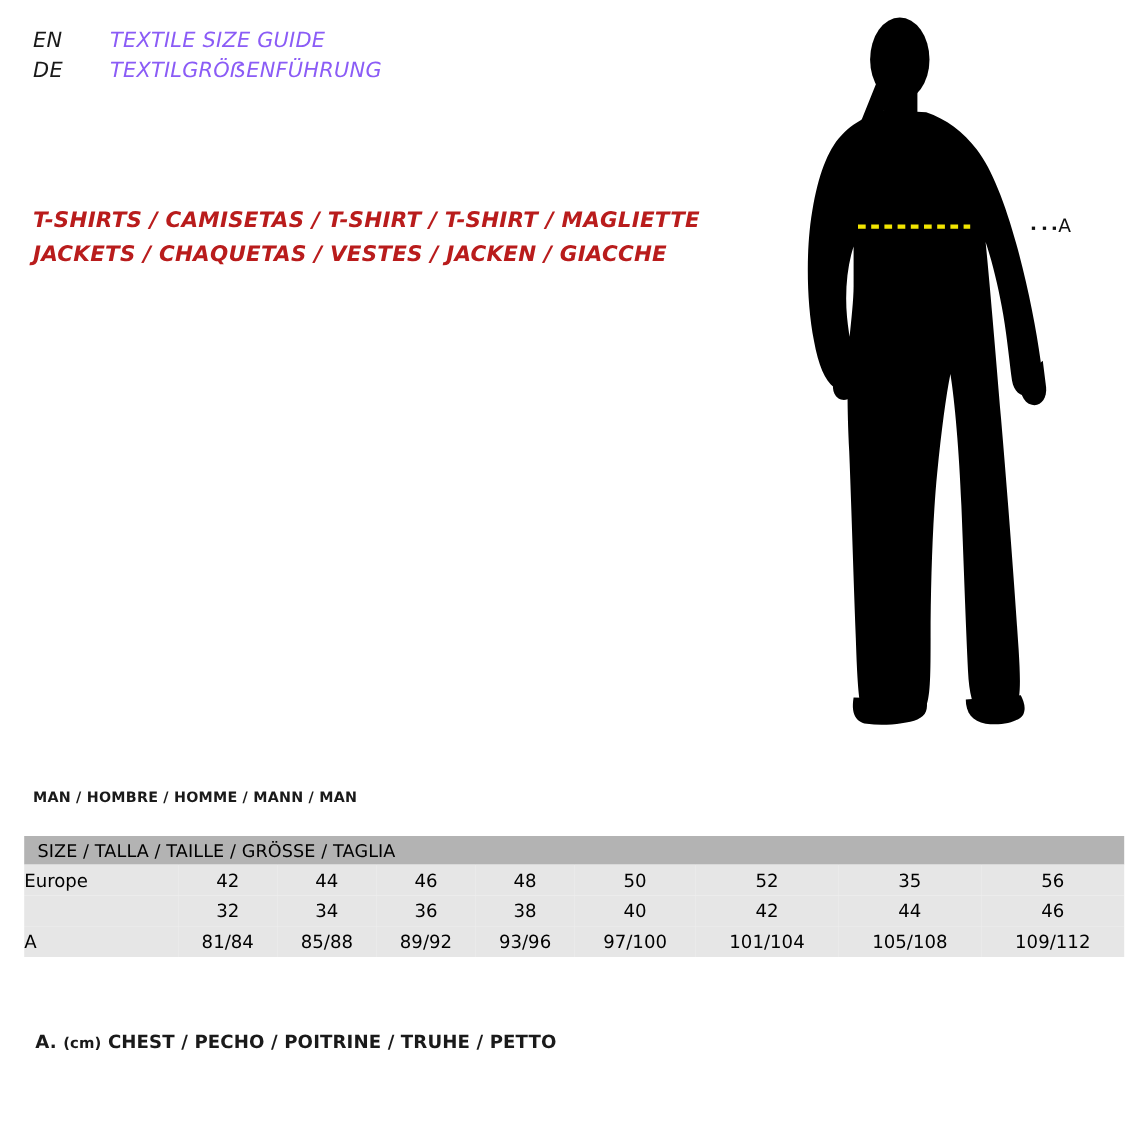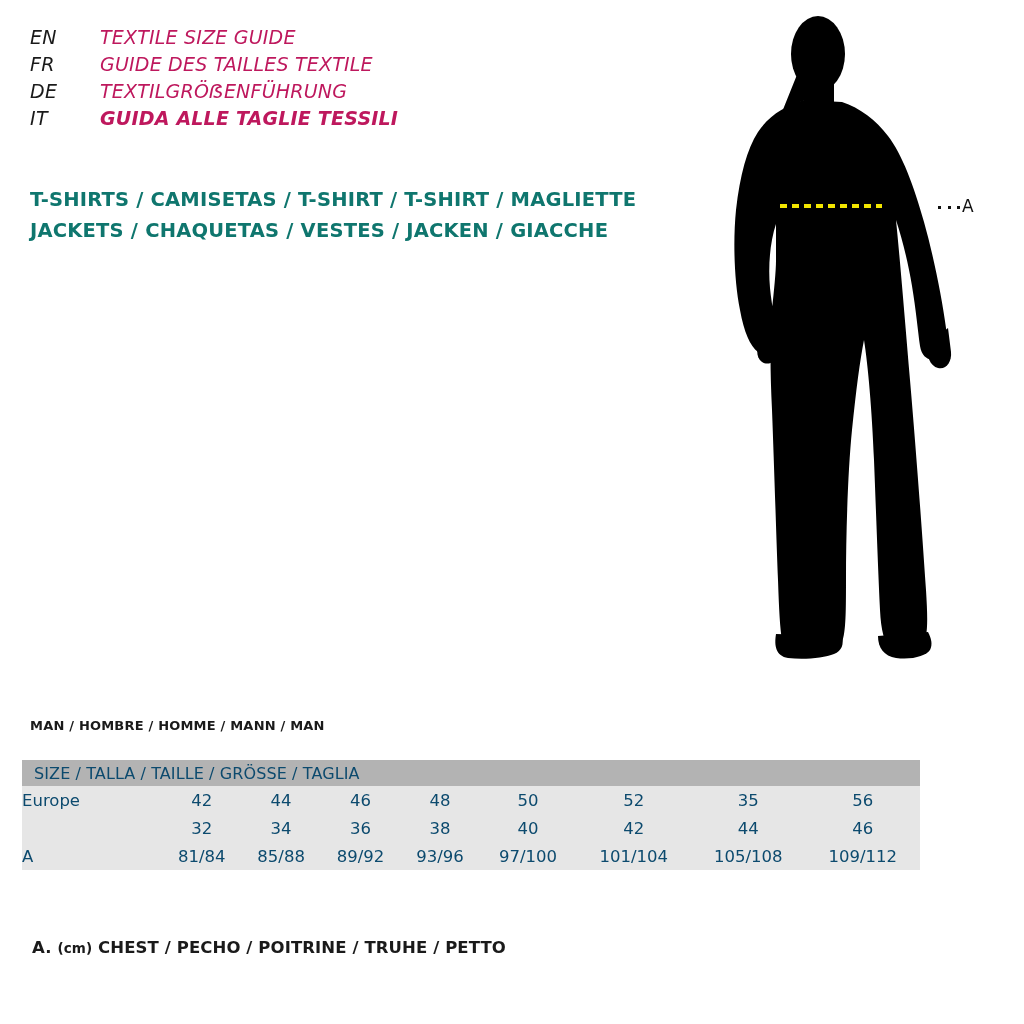--- a/index.html
+++ b/index.html
@@ -35,40 +35,41 @@
   }
   .lang-code {
     width: 70px;
     font-size: 19px;
     letter-spacing: 0.3px;
     color: #1a1a1a;
   }
   .lang-title {
     font-size: 19px;
     letter-spacing: 0.2px;
-    color: #be185d;
+    color: #8b5cf6;
     white-space: nowrap;
   }
   .lang-title.bold {
     font-weight: bold;
   }
 
   
   .category-block {
     position: absolute;
     left: 30px;
     top: 188px;
   }
   .category-line {
     font-size: 19.5px;
     font-weight: bold;
     letter-spacing: 0.2px;
-    color: #0f766e;
+    color: #b91c1c;
     height: 31px;
     white-space: nowrap;
+    font-style: italic;
   }
 
   
   .figure-wrap {
     position: absolute;
     left: 700px;
     top: 10px;
     width: 310px;
     height: 670px;
   }
@@ -108,24 +109,24 @@
     font-weight: bold;
     letter-spacing: 0.2px;
     color: #1a1a1a;
   }
 
   
   .size-table {
     position: absolute;
     left: 22px;
     top: 760px;
-    width: 898px;
+    width: 1000px;
     border-collapse: collapse;
     font-size: 16.5px;
-    color: #0c4a6e;
+    color: #000000;
   }
   .size-table td {
     padding: 0;
     height: 28px;
     vertical-align: middle;
   }
   .size-table tr.header-row td {
     background: #b3b3b3;
     font-size: 16px;
     padding-left: 12px;
@@ -164,30 +165,22 @@
 <body>
 
 <div class="page">
 
   <div class="lang-block">
     <div class="lang-row">
       <div class="lang-code">EN</div>
       <div class="lang-title">TEXTILE SIZE GUIDE</div>
     </div>
     <div class="lang-row">
-      <div class="lang-code">FR</div>
-      <div class="lang-title">GUIDE DES TAILLES TEXTILE</div>
-    </div>
-    <div class="lang-row">
       <div class="lang-code">DE</div>
       <div class="lang-title">TEXTILGRÖẞENFÜHRUNG</div>
-    </div>
-    <div class="lang-row">
-      <div class="lang-code">IT</div>
-      <div class="lang-title bold">GUIDA ALLE TAGLIE TESSILI</div>
     </div>
   </div>
 
   <div class="category-block">
     <div class="category-line">T-SHIRTS / CAMISETAS / T-SHIRT / T-SHIRT / MAGLIETTE</div>
     <div class="category-line">JACKETS / CHAQUETAS / VESTES / JACKEN / GIACCHE</div>
   </div>
 
   <div class="figure-wrap">
     <svg width="310" height="670" viewBox="0 0 310 670">

